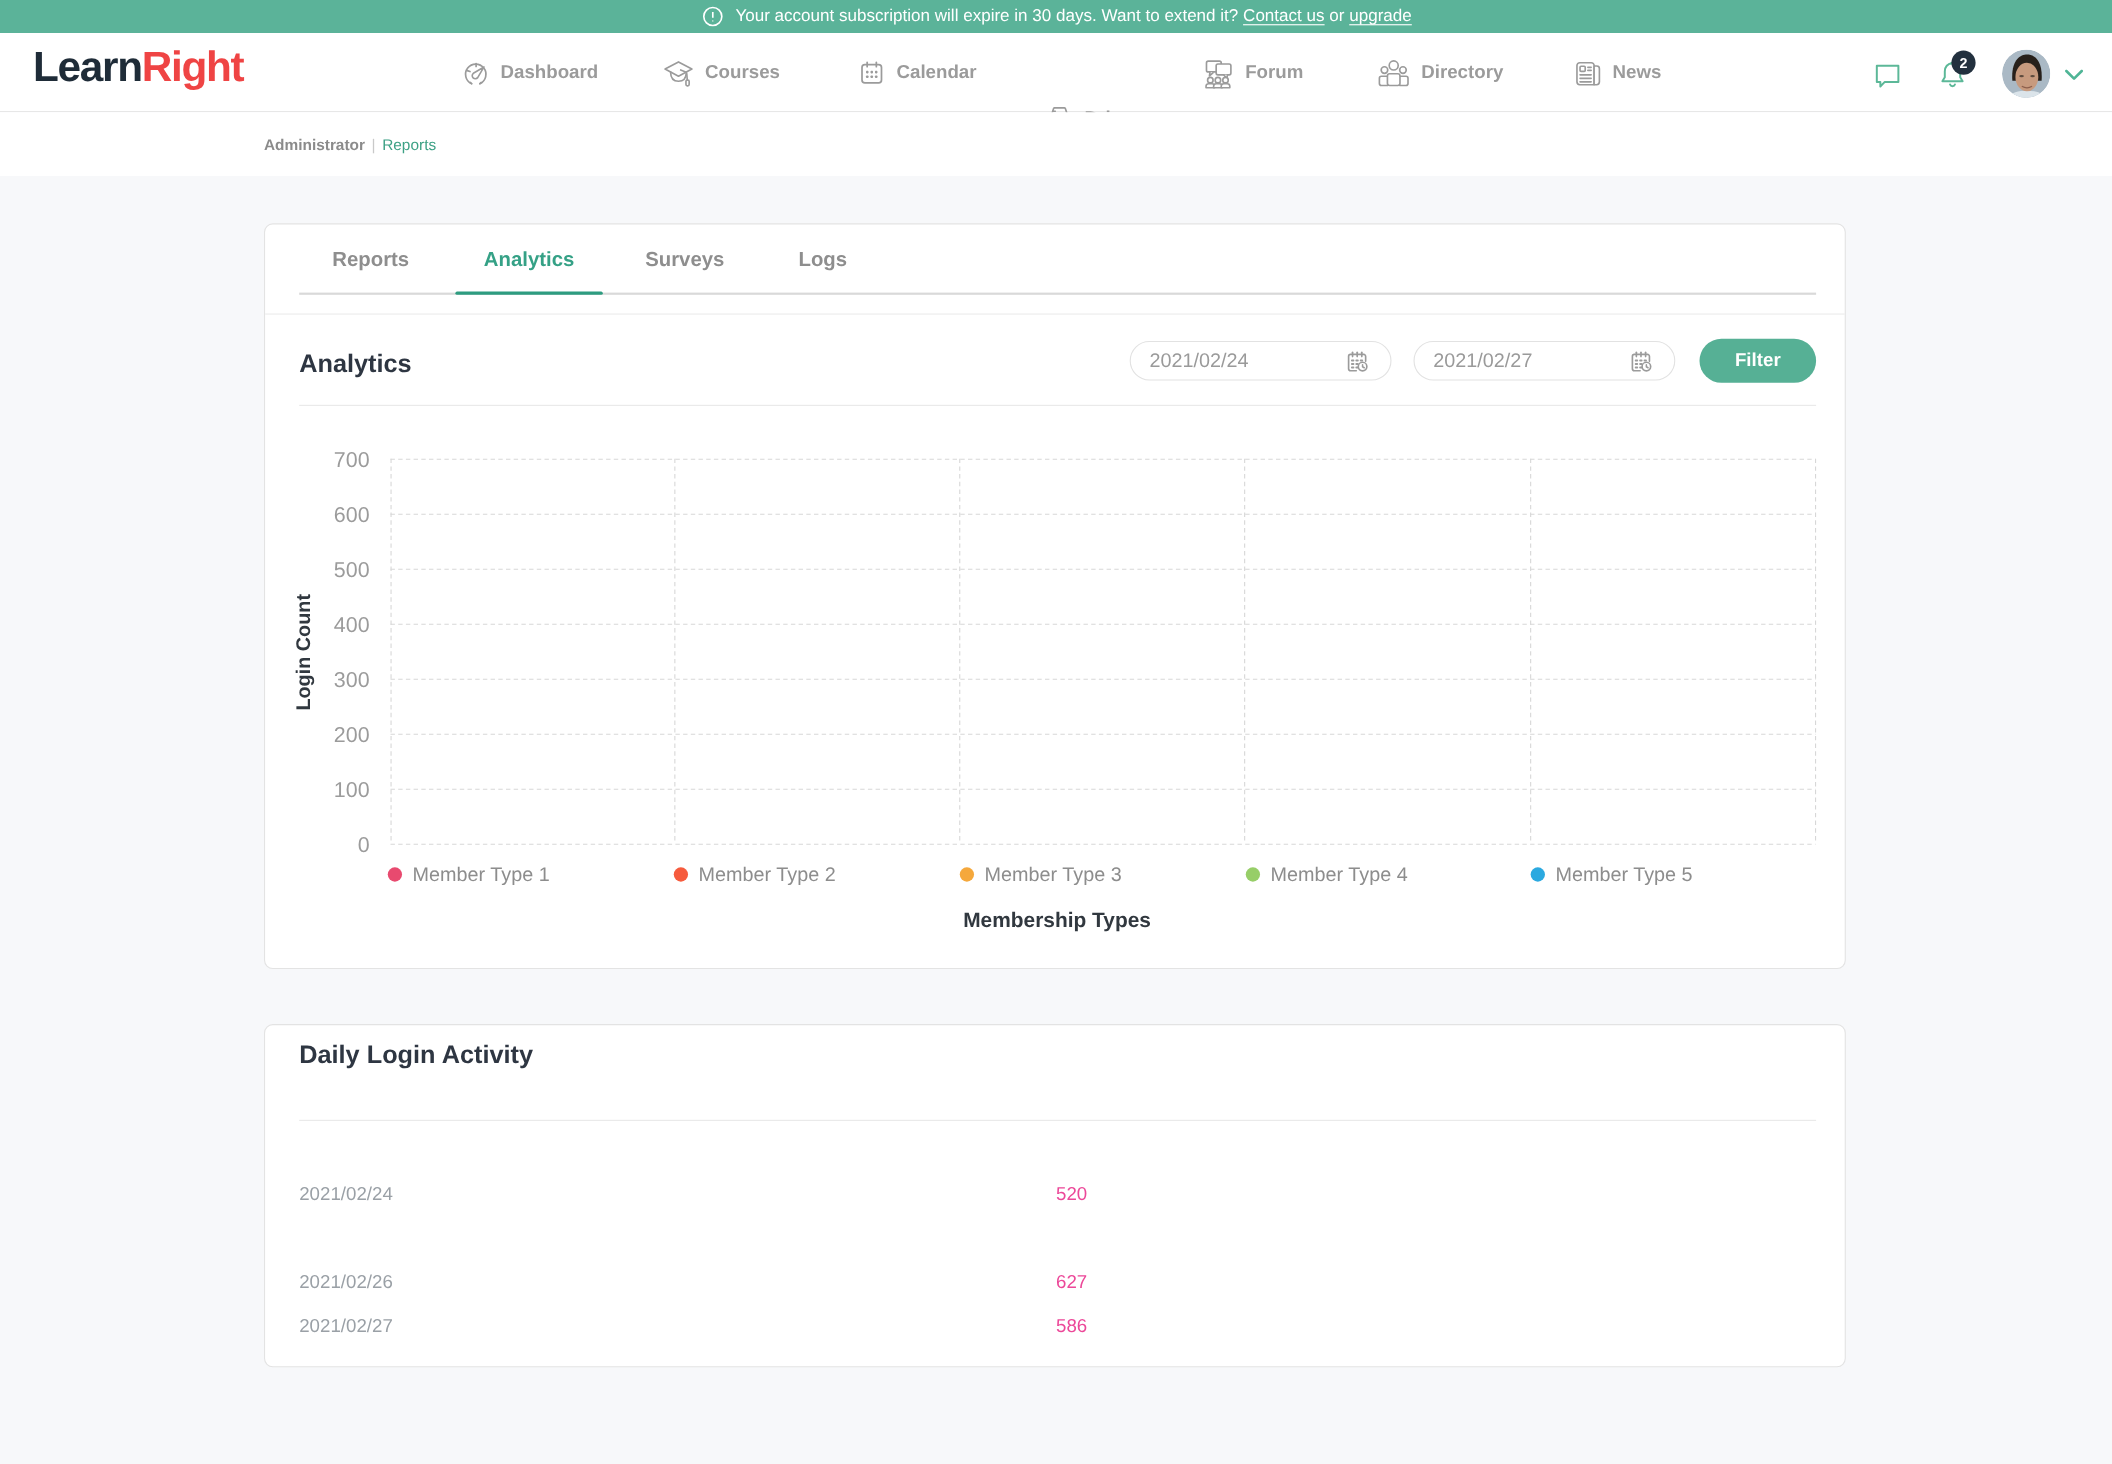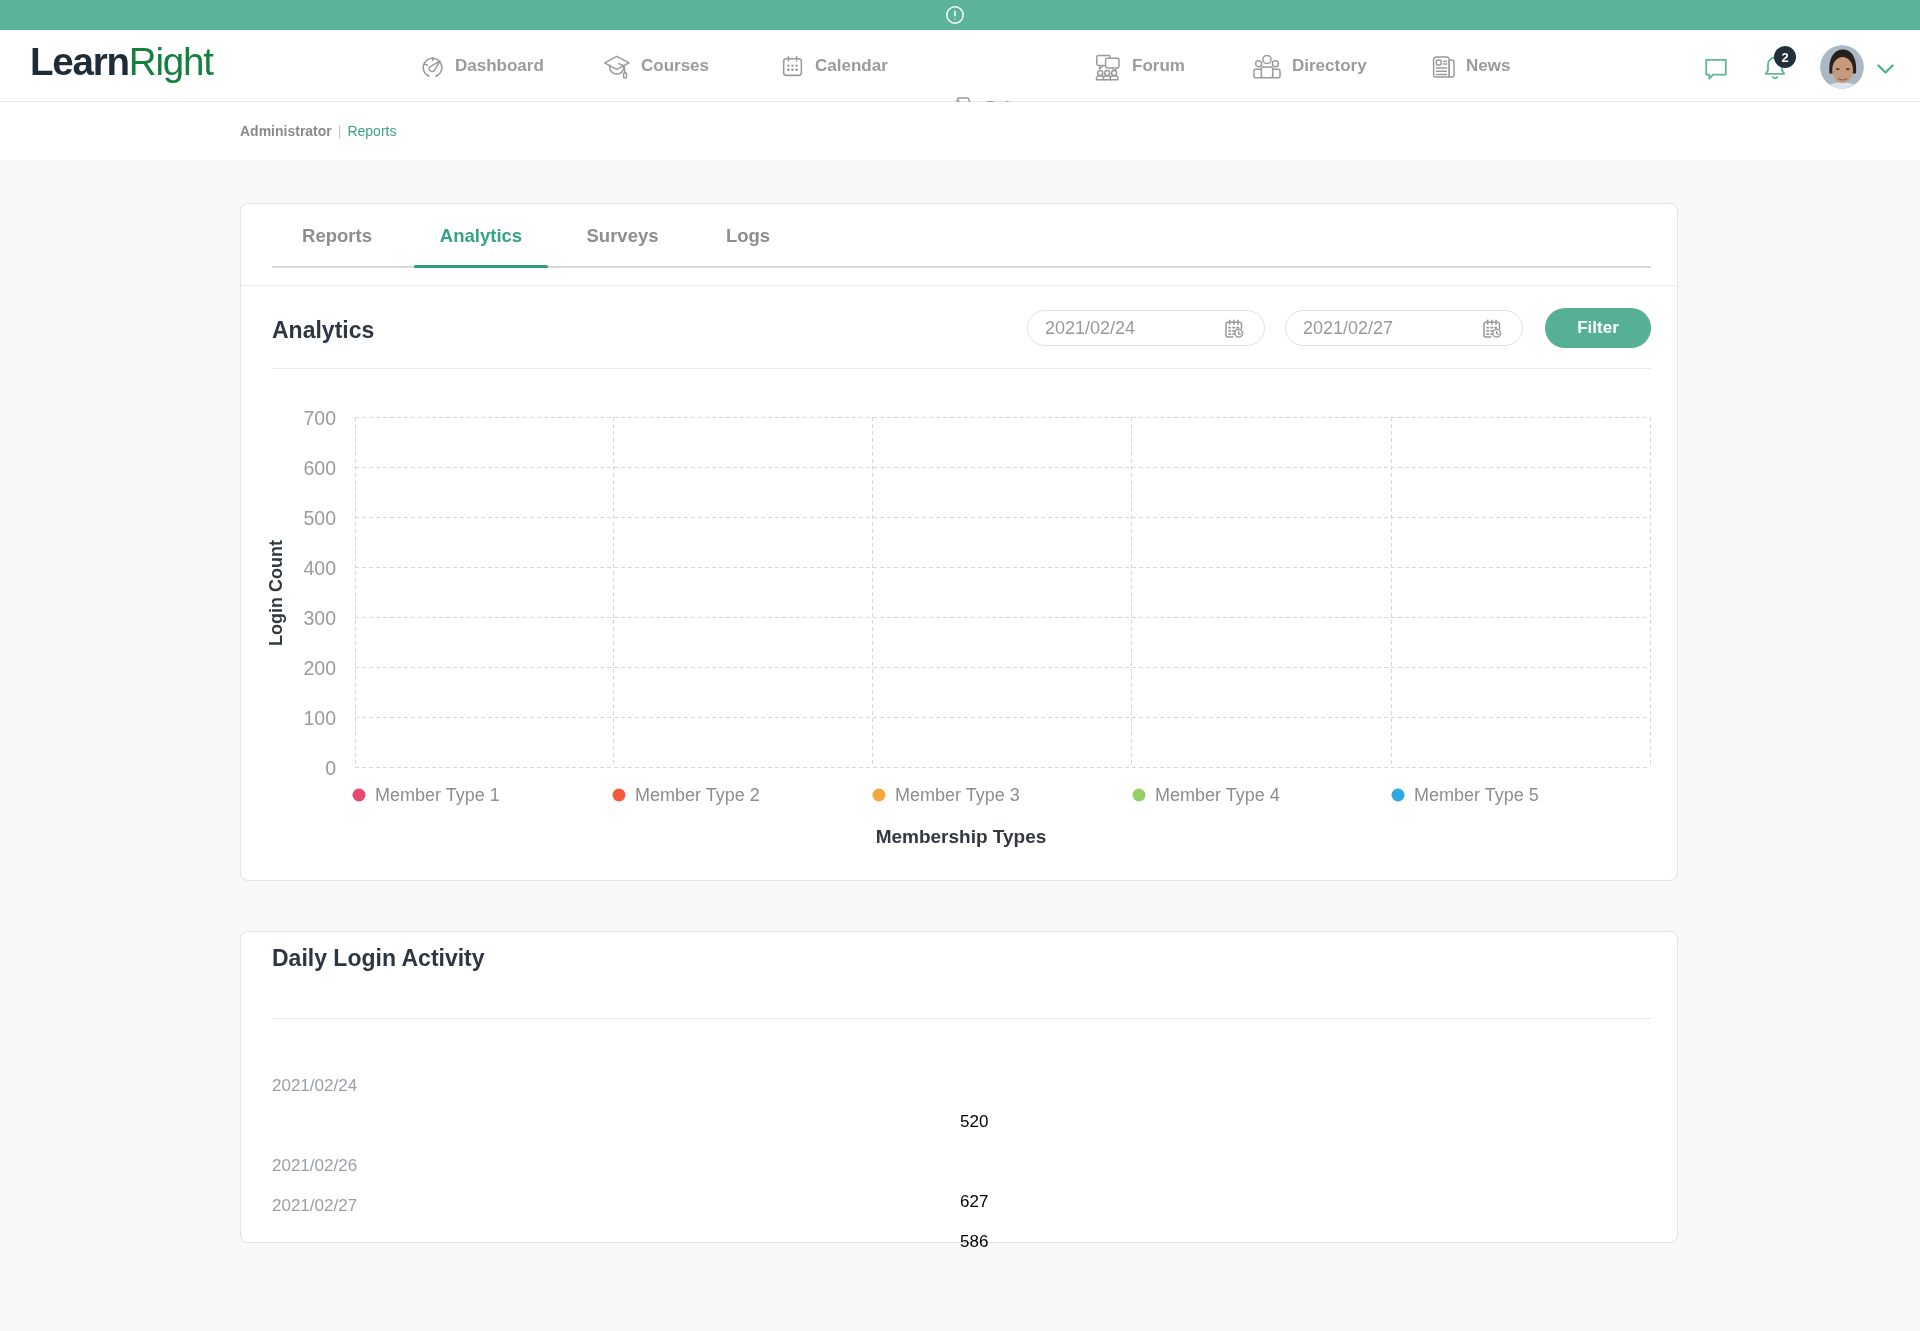--- a/index.html
+++ b/index.html
@@ -9,21 +9,21 @@
 
 .banner { position:absolute; left:0; top:0; width:1920px; height:30px; background:#5bb399; color:#fff; }
 .banner-inner { position:absolute; left:0; top:0; width:100%; height:30px; display:flex; align-items:center; justify-content:center; font-size:15.5px; }
 .banner-inner svg { margin-right:10px; }
 .banner a { color:#fff; text-decoration:underline; text-underline-offset:3px; }
 
 
 .header { position:absolute; left:0; top:30px; width:1920px; height:72px; background:#fff; border-bottom:1px solid #e5e5e5; }
 .logo { position:absolute; left:30px; top:13px; font-size:38.5px; line-height:1; letter-spacing:-1.2px; }
 .logo b { color:#1f2c38; font-weight:bold; }
-.logo span { color:#15803d; font-weight:normal; }
+.logo span { color:#ef4444; font-weight:bold; }
 .nav-item { display:flex; align-items:center; color:#9b9b9b; font-size:17px; font-weight:bold; white-space:nowrap; }
 .nav-item svg { margin-right:10px; }
 .badge { position:absolute; left:12px; top:-8px; width:22px; height:22px; background:#22303e; border-radius:50%; color:#fff; font-size:13px; font-weight:bold; display:flex; align-items:center; justify-content:center; }
 .avatar { width:44px; height:44px; border-radius:50%; overflow:hidden; }
 
 
 .crumb { position:absolute; left:0; top:102px; width:1920px; height:58px; background:#fff; }
 .crumb-inner { position:absolute; left:240px; top:0; height:58px; display:flex; align-items:center; font-size:14px; }
 .crumb-admin { color:#8b8b8b; font-weight:bold; }
 .crumb-sep { color:#c9c9c9; margin:0 6px; font-weight:normal; }
@@ -47,33 +47,34 @@
 .dinput { position:absolute; top:106px; width:238px; height:36px; border:1px solid #e2e2e2; border-radius:18px; color:#9a9a9a; font-size:18px; }
 .dinput .dtext { position:absolute; left:17px; top:7px; }
 .dinput svg { position:absolute; right:19px; top:7px; }
 .fbtn { position:absolute; left:1304px; top:104px; width:106px; height:40px; background:#56b095; border-radius:20px; color:#fff; font-size:17px; font-weight:bold; display:flex; align-items:center; justify-content:center; }
 .divider { position:absolute; left:31px; width:1379px; height:1px; background:#e8e8e8; }
 
 
 .trow { position:absolute; left:31px; width:1379px; font-size:17px; color:#9aa0a6; }
 .trow .c2 { position:absolute; left:688px; top:0; }
 .thead { font-size:19px; font-weight:bold; color:#2e3642; }
-.tlink { color:#000000;margin-top:36px; }
+.tlink { color:#ec4899; }
 </style>
 </head>
 <body>
 <div class="page">
 
   <div class="banner">
     <div class="banner-inner">
       <svg width="22" height="22" viewBox="0 0 22 22" fill="none" stroke="#ffffff" stroke-width="1.5">
         <circle cx="11" cy="11" r="8.2"></circle>
         <line x1="11" y1="6.8" x2="11" y2="12.2"></line>
         <circle cx="11" cy="15" r="0.6" fill="#fff" stroke="none"></circle>
       </svg>
+      <span>Your account subscription will expire in 30 days. Want to extend it?&nbsp;<a>Contact us</a>&nbsp;or&nbsp;<a>upgrade</a></span>
     </div>
   </div>
 
   <div class="header">
     <div class="logo"><b>Learn</b><span>Right</span></div>
 
     <div class="nav-item" style="position:absolute;left:420px;top:0;height:72px;">
       <svg width="25" height="25" viewBox="0 0 24 24" fill="none" stroke="#9b9b9b" stroke-width="1.5" stroke-linecap="round" stroke-linejoin="round">
         <path d="M15.6 21.2 a8.9 8.9 0 1 0 -7.2 0"></path>
         <path d="M15.6 21.2 l1.2-1.1 M8.4 21.2 l-1.2-1.1" stroke-width="1.4"></path>

